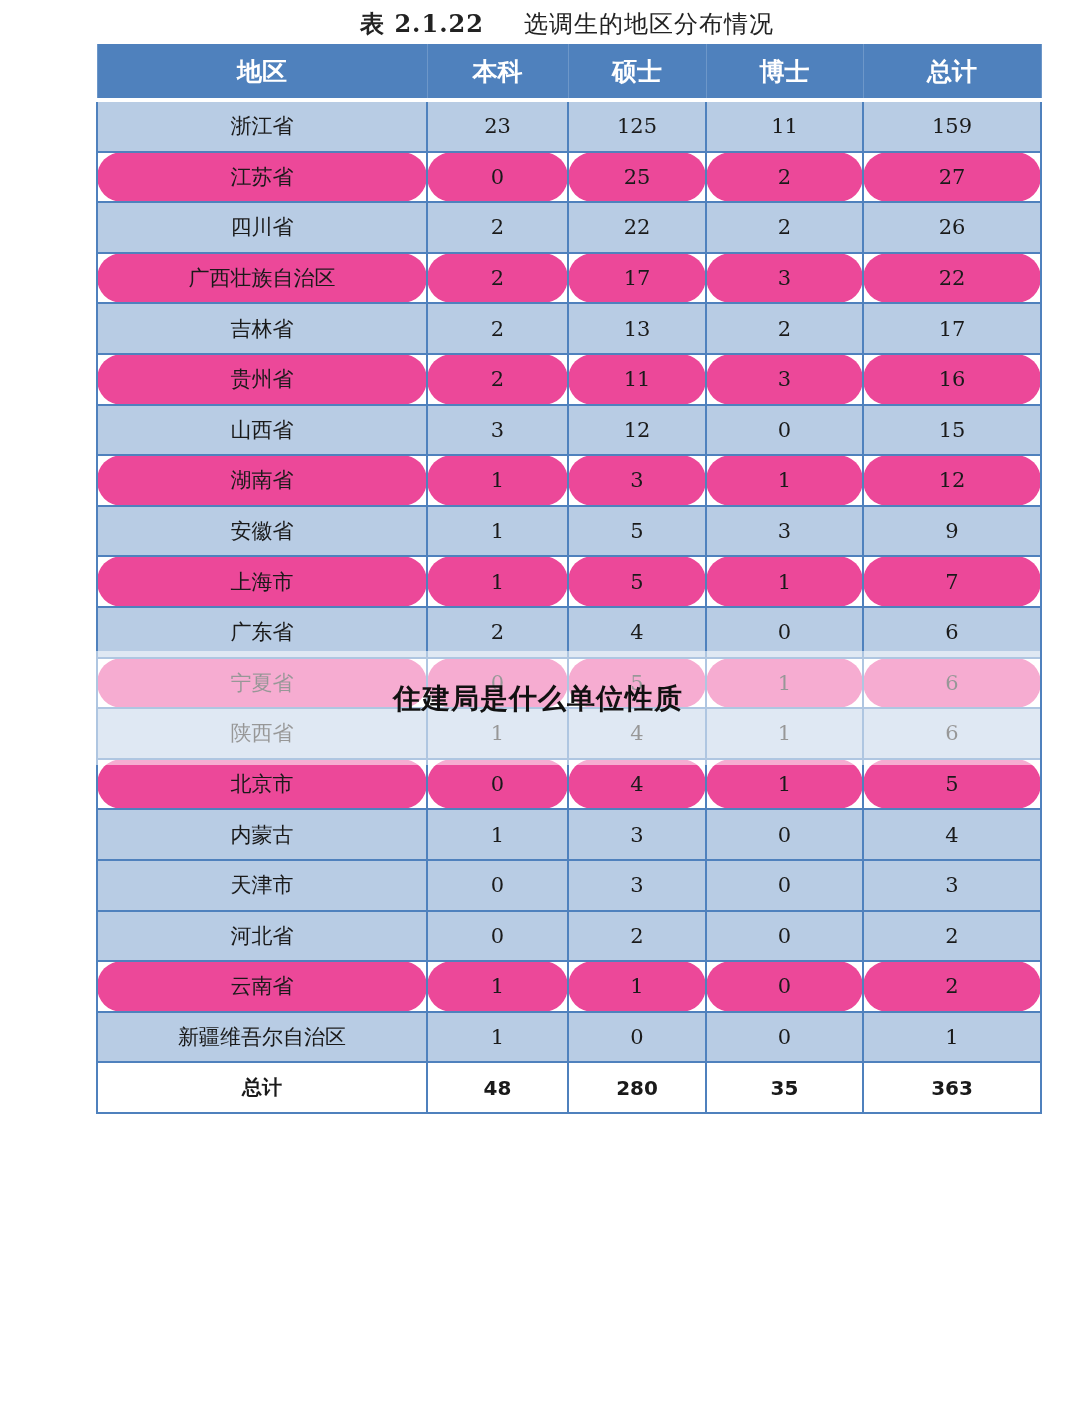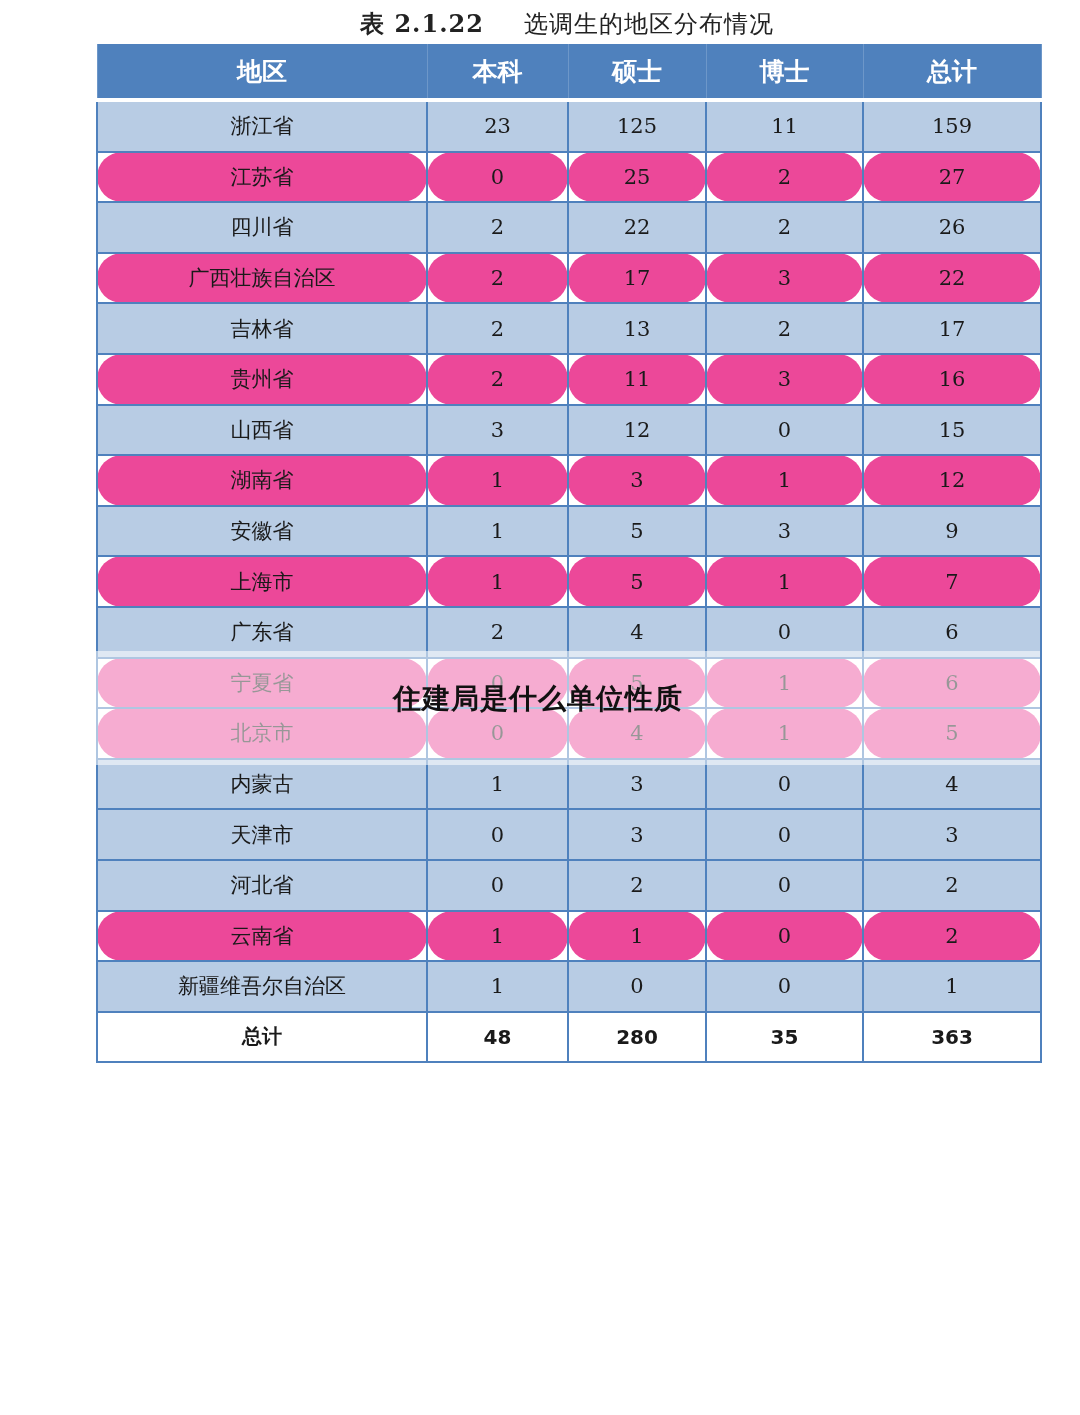--- a/index.html
+++ b/index.html
@@ -150,20 +150,27 @@
           <td>0</td>
           <td>6</td>
         </tr>
         <tr class="even">
           <td>宁夏省</td>
           <td>0</td>
           <td>5</td>
           <td>1</td>
           <td>6</td>
         </tr>
+        <tr class="odd">
+          <td>陕西省</td>
+          <td>1</td>
+          <td>4</td>
+          <td>1</td>
+          <td>6</td>
+        </tr>
         <tr class="even">
           <td>北京市</td>
           <td>0</td>
           <td>4</td>
           <td>1</td>
           <td>5</td>
         </tr>
         <tr class="odd">
           <td>内蒙古</td>
           <td>1</td>

